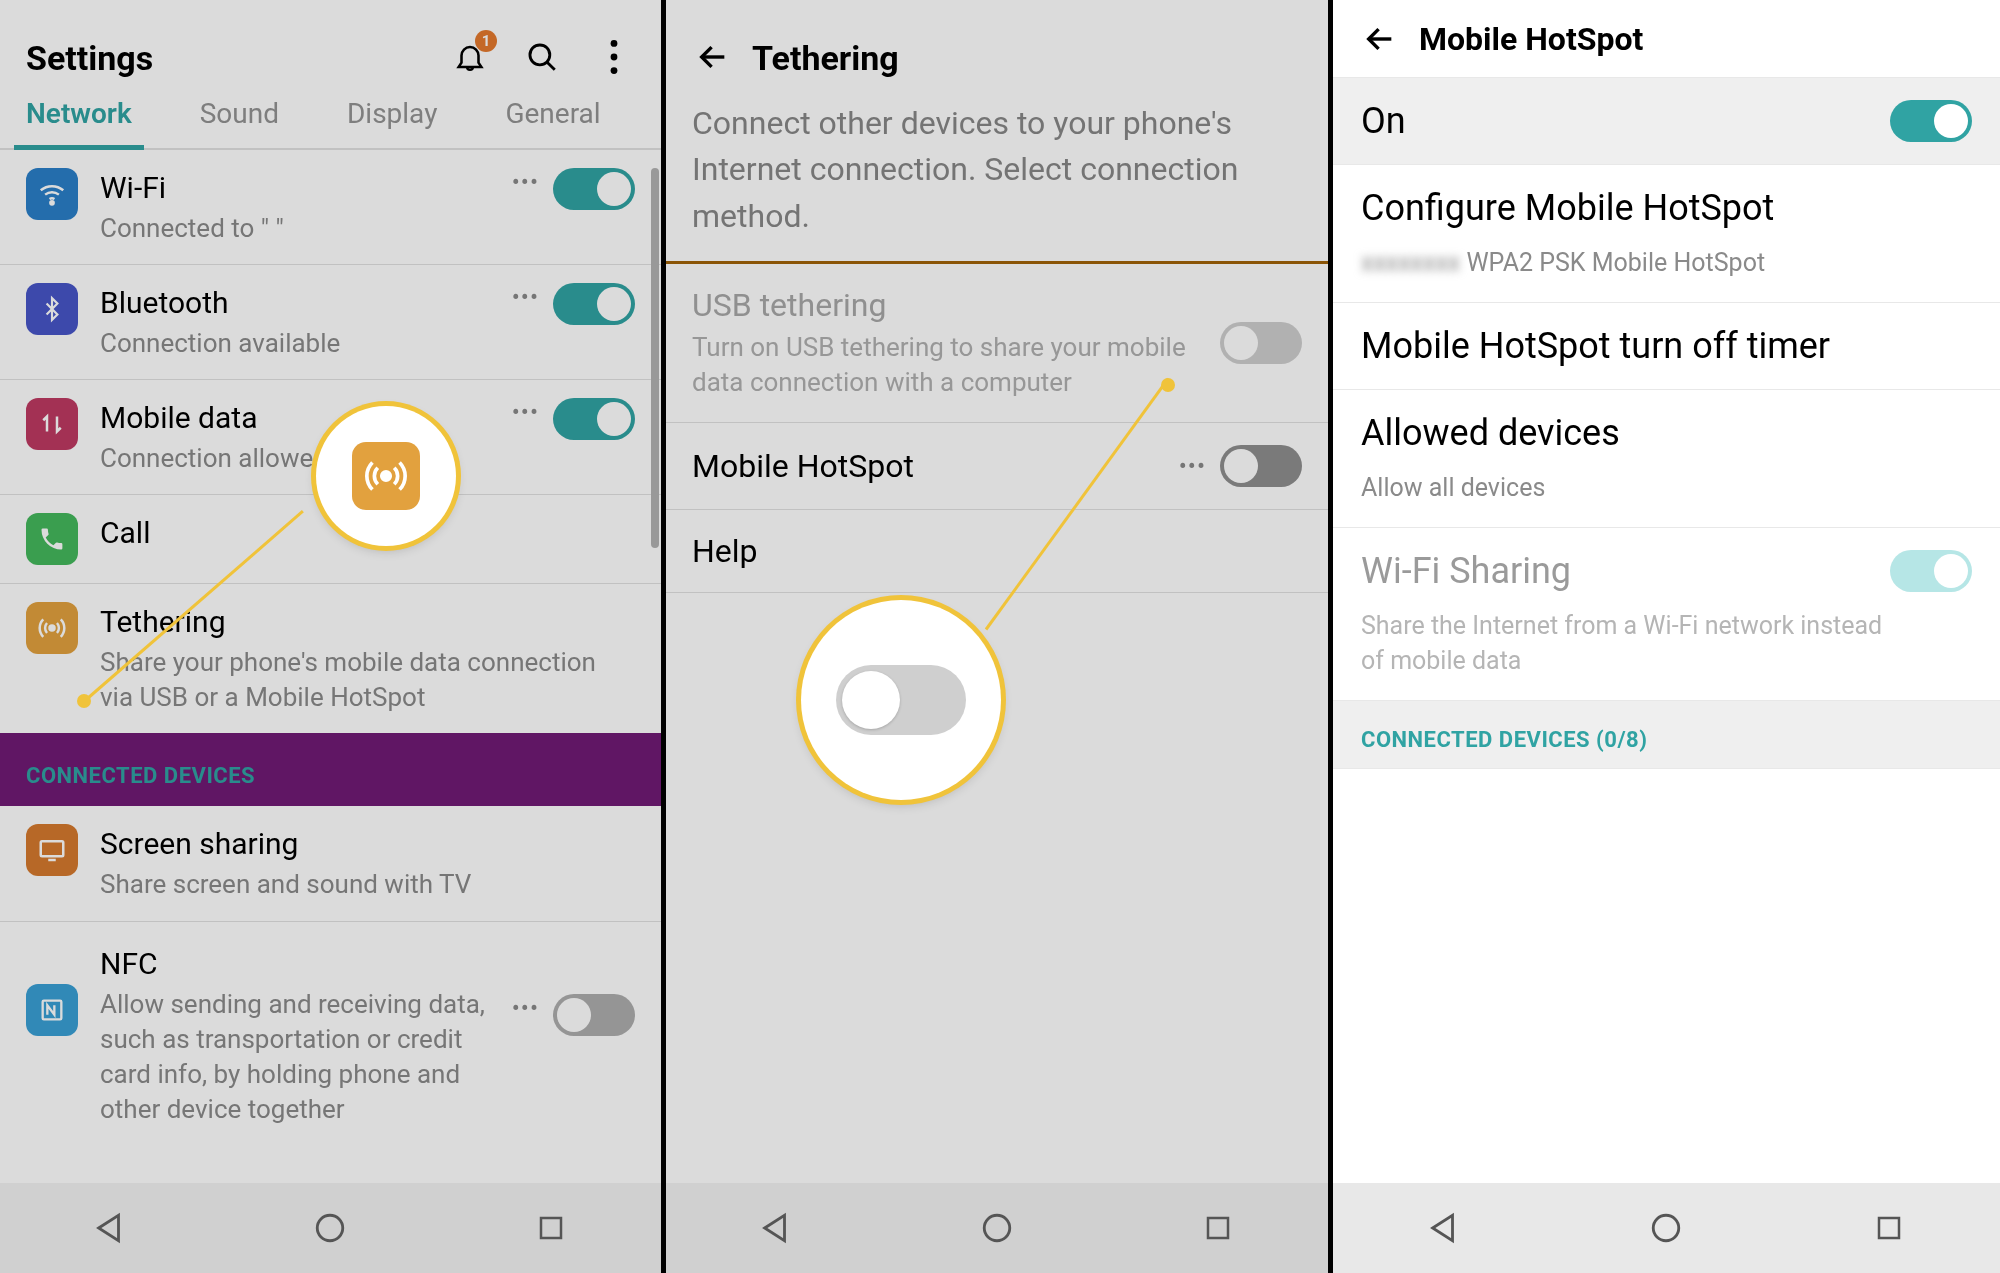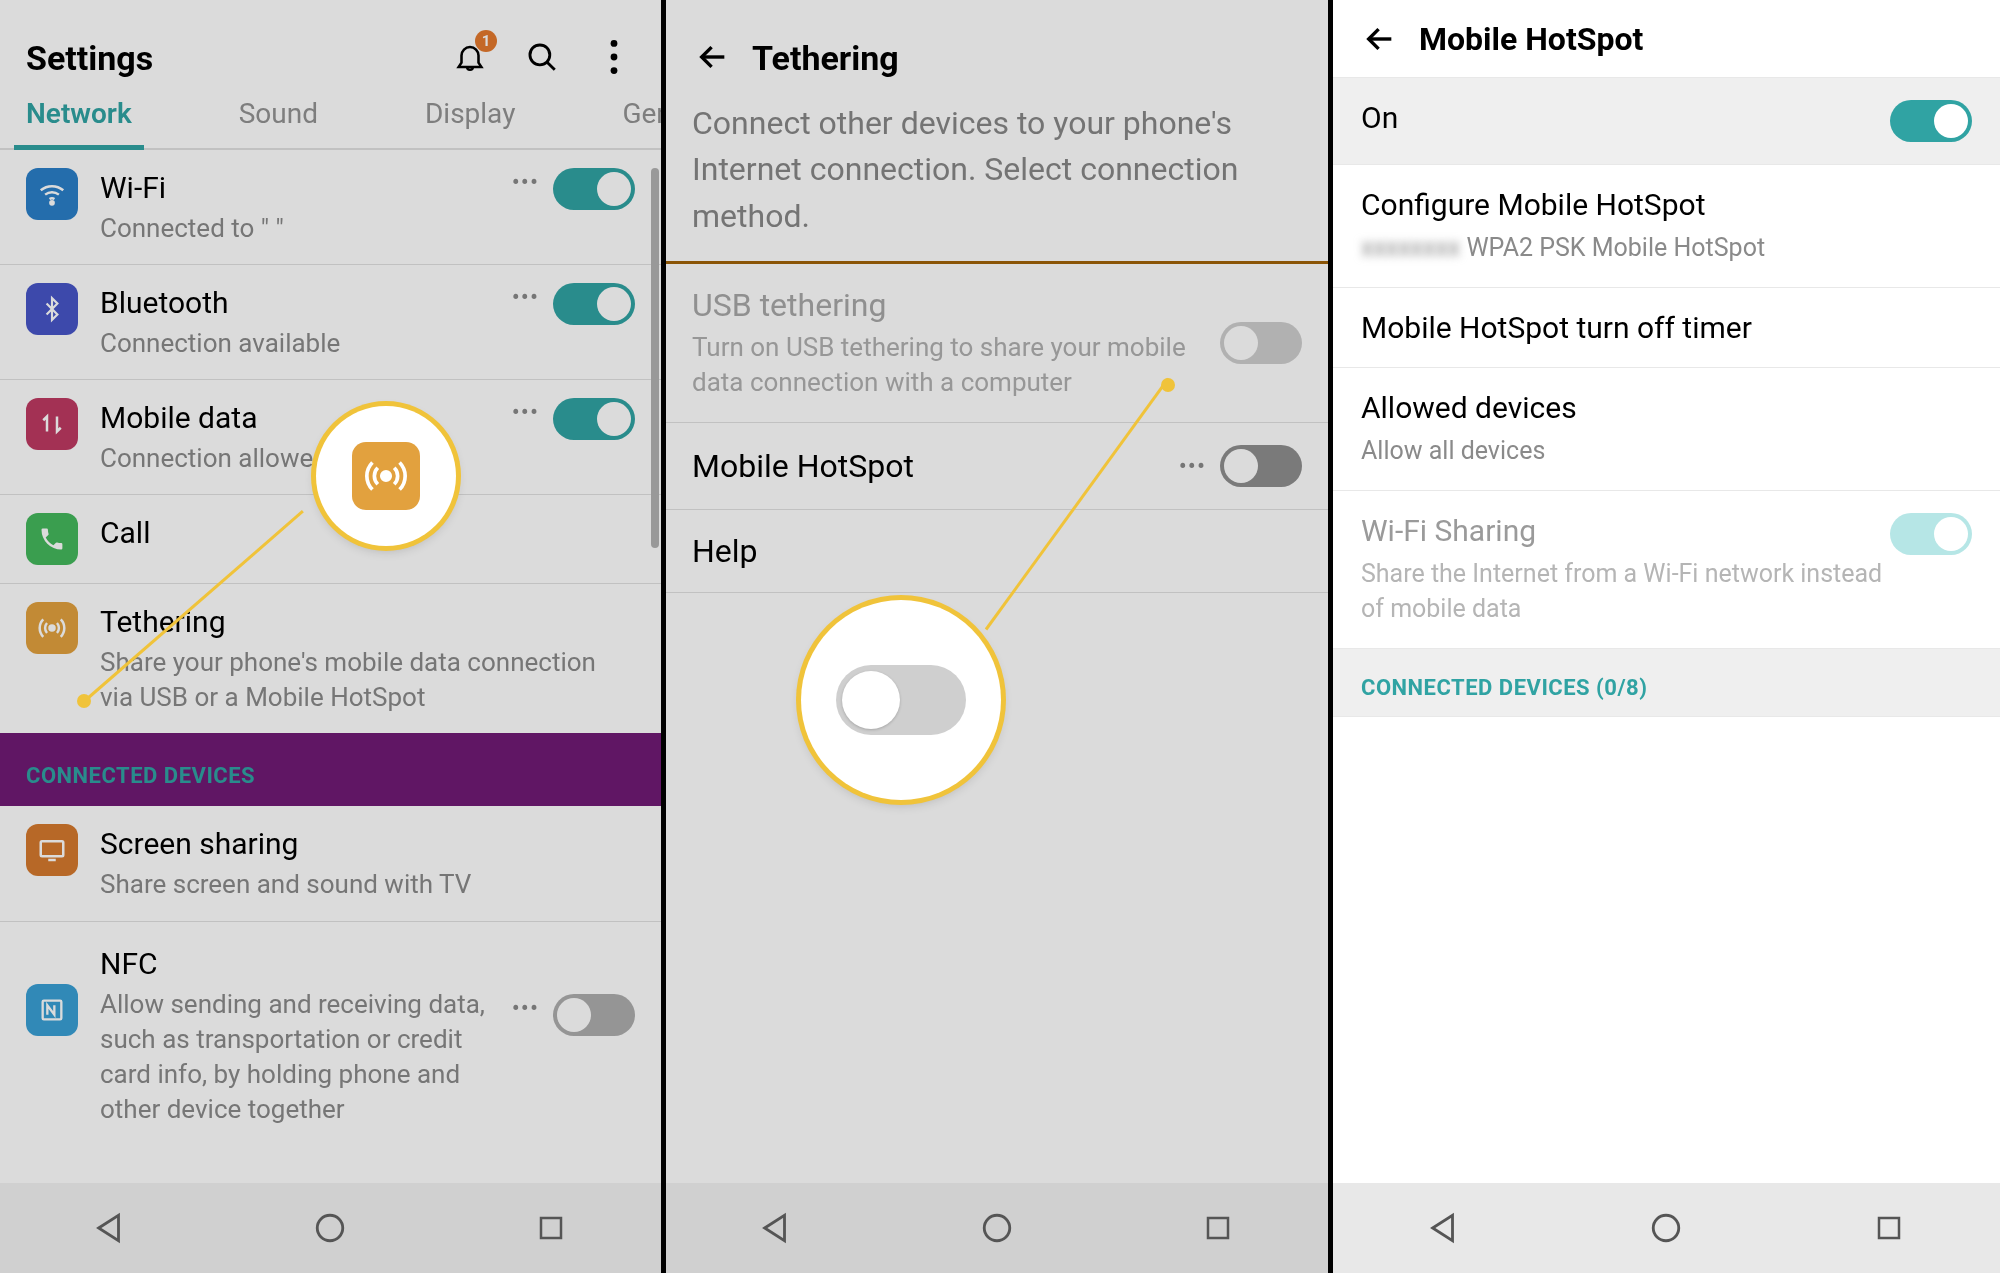--- a/index.html
+++ b/index.html
@@ -9,21 +9,21 @@
 .pane2{width:667px;border-right:5px solid #000}
 .pane3{width:667px}
 .dim-overlay{position:absolute;inset:0;background:rgba(0,0,0,.14);pointer-events:none;z-index:50}
 
 .hdr{display:flex;align-items:flex-end;height:78px;padding:0 26px}
 .hdr .title{font-size:34px;font-weight:700;color:#000}
 .hdr .sp{flex:1}
 .hdr .ic{width:42px;height:42px;margin-left:30px;display:flex;align-items:center;justify-content:center}
 .back-ic{width:42px;height:42px;display:flex;align-items:center;justify-content:center;margin-right:18px}
 
-.tabs{display:flex;height:72px;align-items:flex-end;border-bottom:2px solid #e1e1e1;padding:0 26px;gap:107px}
+.tabs{display:flex;height:72px;align-items:flex-end;border-bottom:2px solid #e1e1e1;padding:0 26px;gap:68px}
 .tab{font-size:28px;color:#939393;padding-bottom:18px;position:relative}
 .tab.active{color:#30a3a3;font-weight:600}
 .tab.active::after{content:'';position:absolute;left:-12px;right:-12px;bottom:-2px;height:5px;background:#30a3a3}
 
 .list{padding:0}
 .row{display:flex;align-items:flex-start;padding:18px 26px;border-bottom:1px solid #e1e1e1}
 .row.no-border{border-bottom:none}
 .icbox{width:52px;height:52px;border-radius:12px;display:flex;align-items:center;justify-content:center;flex:0 0 52px;margin-right:22px}
 .ic-wifi{background:#2a7fc9}.ic-bt{background:#4756c8}.ic-mob{background:#be3a62}.ic-call{background:#44b85c}.ic-teth{background:#e2a13e}.ic-scr{background:#d67a2e}.ic-nfc{background:#3aa0d6}
 .row-text{flex:1;min-width:0}
@@ -42,22 +42,22 @@
 .row2{padding:22px 26px;border-bottom:1px solid #e1e1e1;display:flex;align-items:center}
 .row2 .row-text{flex:1}
 .p2-title{font-size:32px;color:#000}
 .p2-title.dis{color:#a8a8a8}
 .p2-sub{font-size:26px;color:#b0b0b0;margin-top:6px;line-height:1.35}
 
 .p3-hdr{display:flex;align-items:center;height:78px;padding:0 26px;border-bottom:1px solid #e8e8e8}
 .p3-title{font-size:32px;font-weight:700}
 .p3-row{padding:22px 28px;border-bottom:1px solid #e8e8e8;display:flex;align-items:flex-start}
 .p3-row .row-text{flex:1}
-.p3-t{font-size:30px;color:#000}
-.p3-s{font-size:25px;color:#8a8a8a;margin-top:8px;line-height:1.4}
+.p3-t{font-size:36px;color:#000}
+.p3-s{font-size:25px;color:#8a8a8a;margin-top:16px;line-height:1.4}
 .p3-sec{background:#efefef;padding:26px 28px 16px;font-size:22px;font-weight:700;color:#30a3a3;letter-spacing:.5px;border-bottom:1px solid #e8e8e8}
 .p3-none{padding:26px 28px;font-size:30px}
 .p3-on-row{background:#efefef}
 .blur{filter:blur(4px)}
 
 .navbar{position:absolute;bottom:0;left:0;right:0;height:90px;background:#d0d0d0;display:flex;justify-content:space-around;align-items:center;z-index:60}
 .navbar.light{background:#e8e8e8}
 .nv{width:44px;height:44px;display:flex;align-items:center;justify-content:center}
 
 .callout{position:absolute;border-radius:50%;background:#fff;z-index:100;box-shadow:0 0 0 5px #f0c33a,0 4px 12px rgba(0,0,0,.2);display:flex;align-items:center;justify-content:center}

